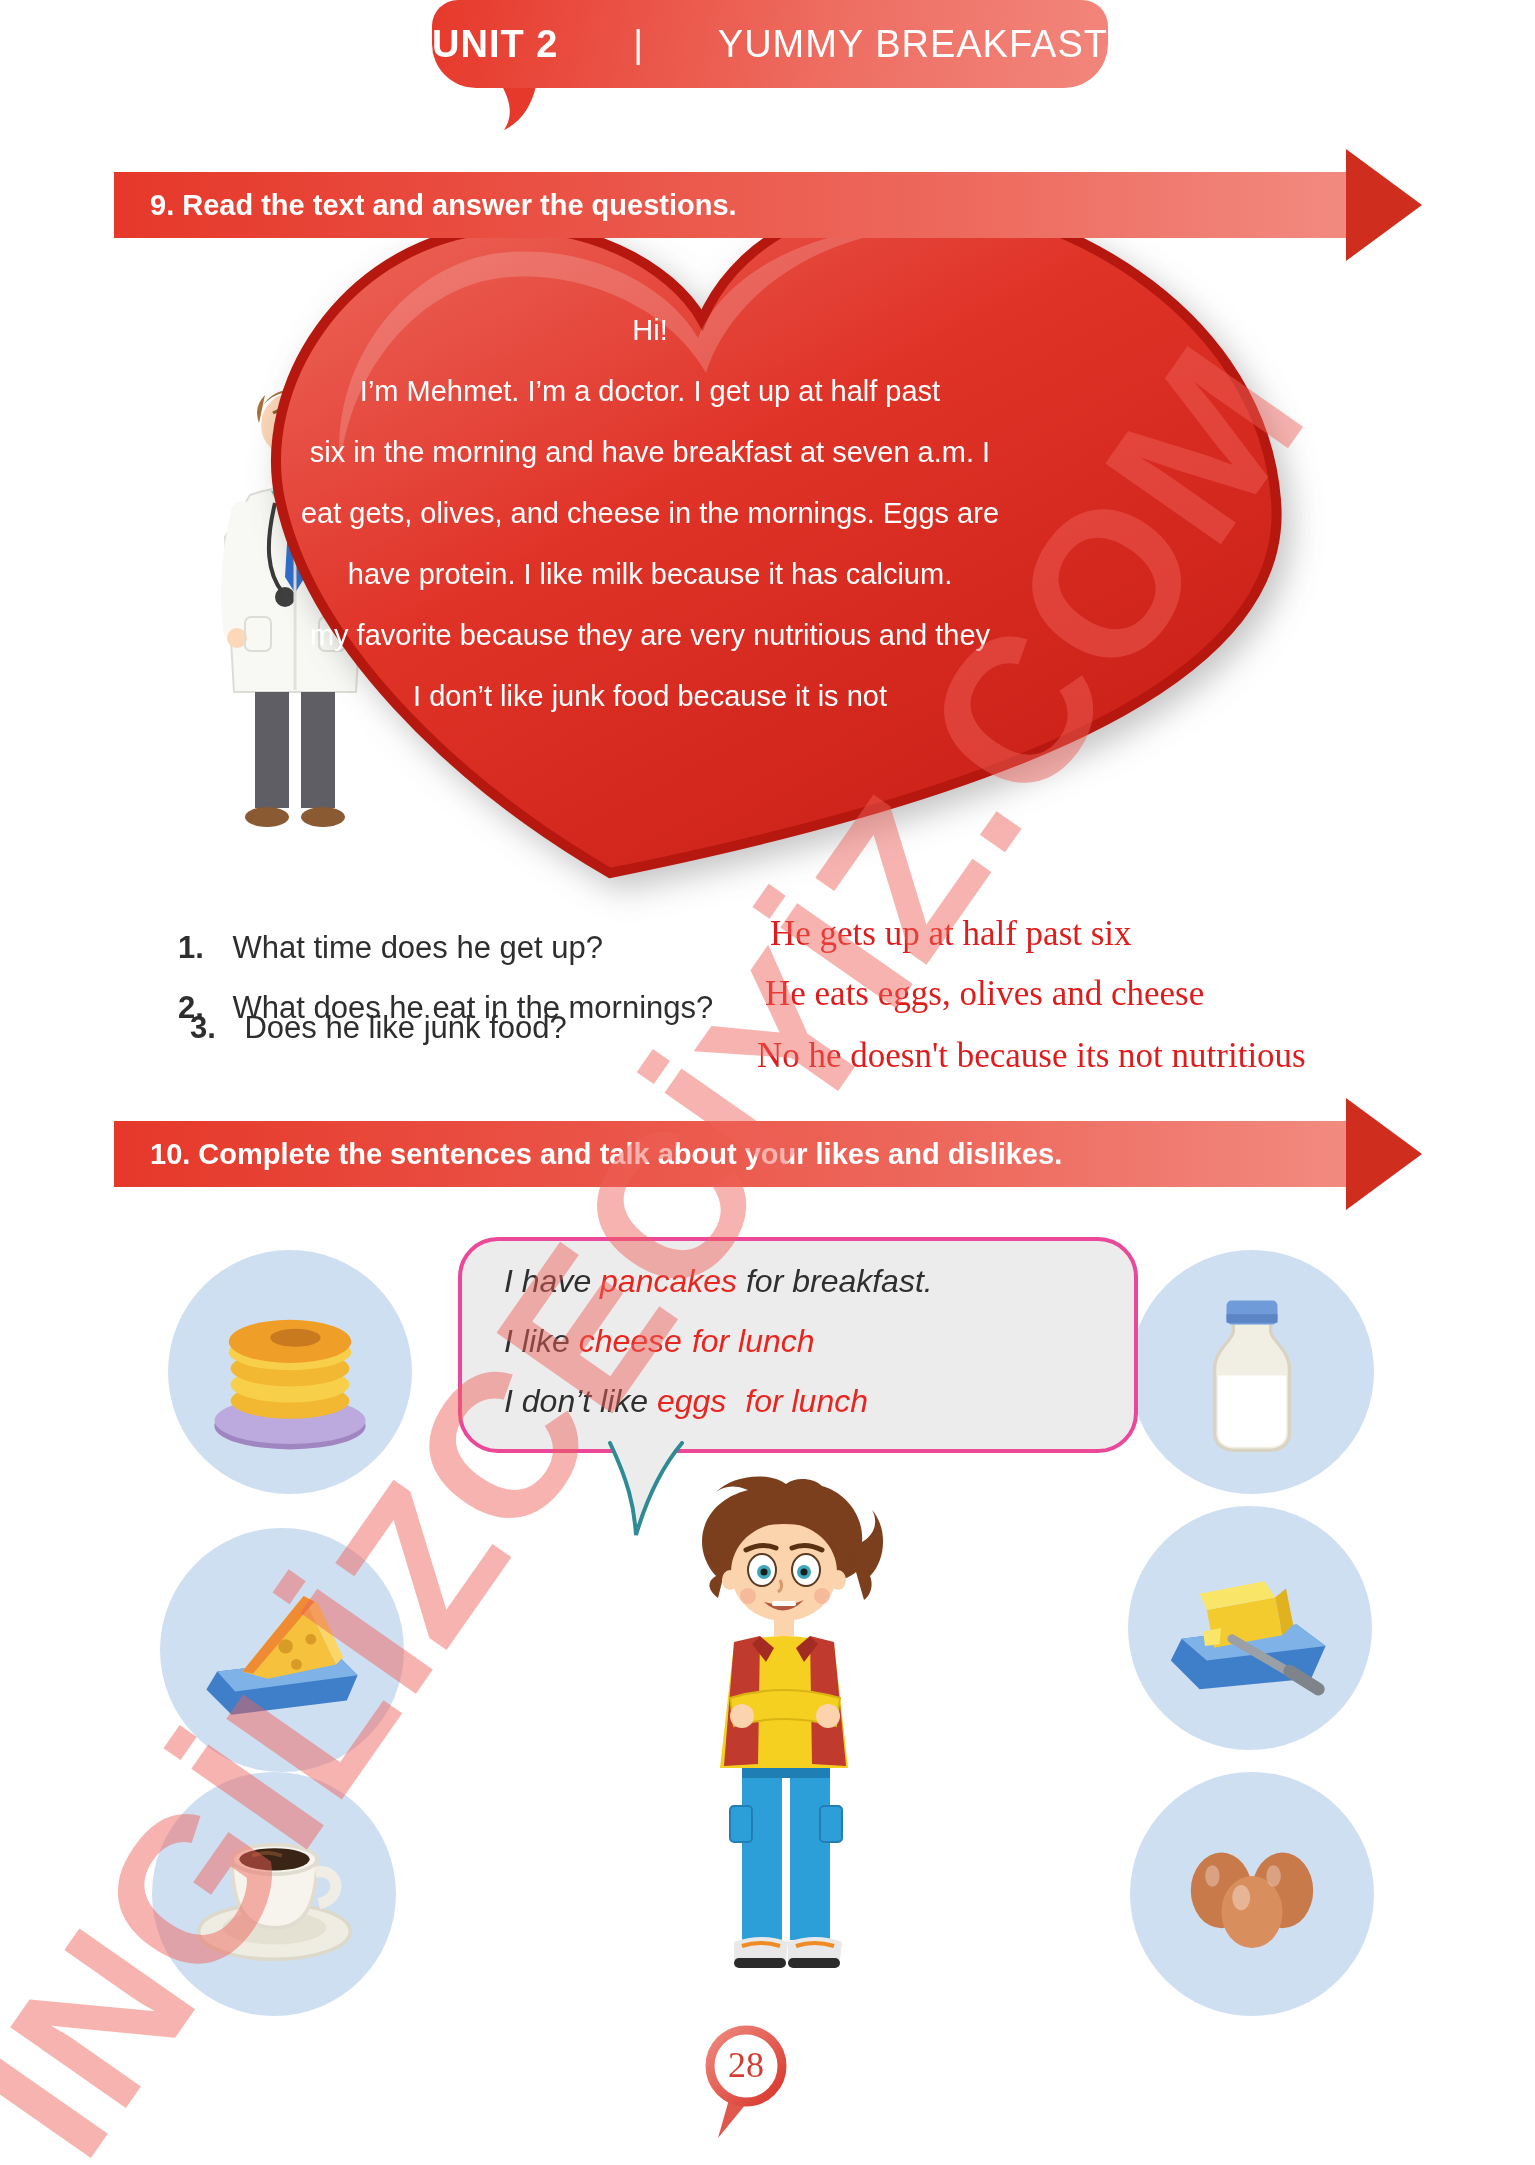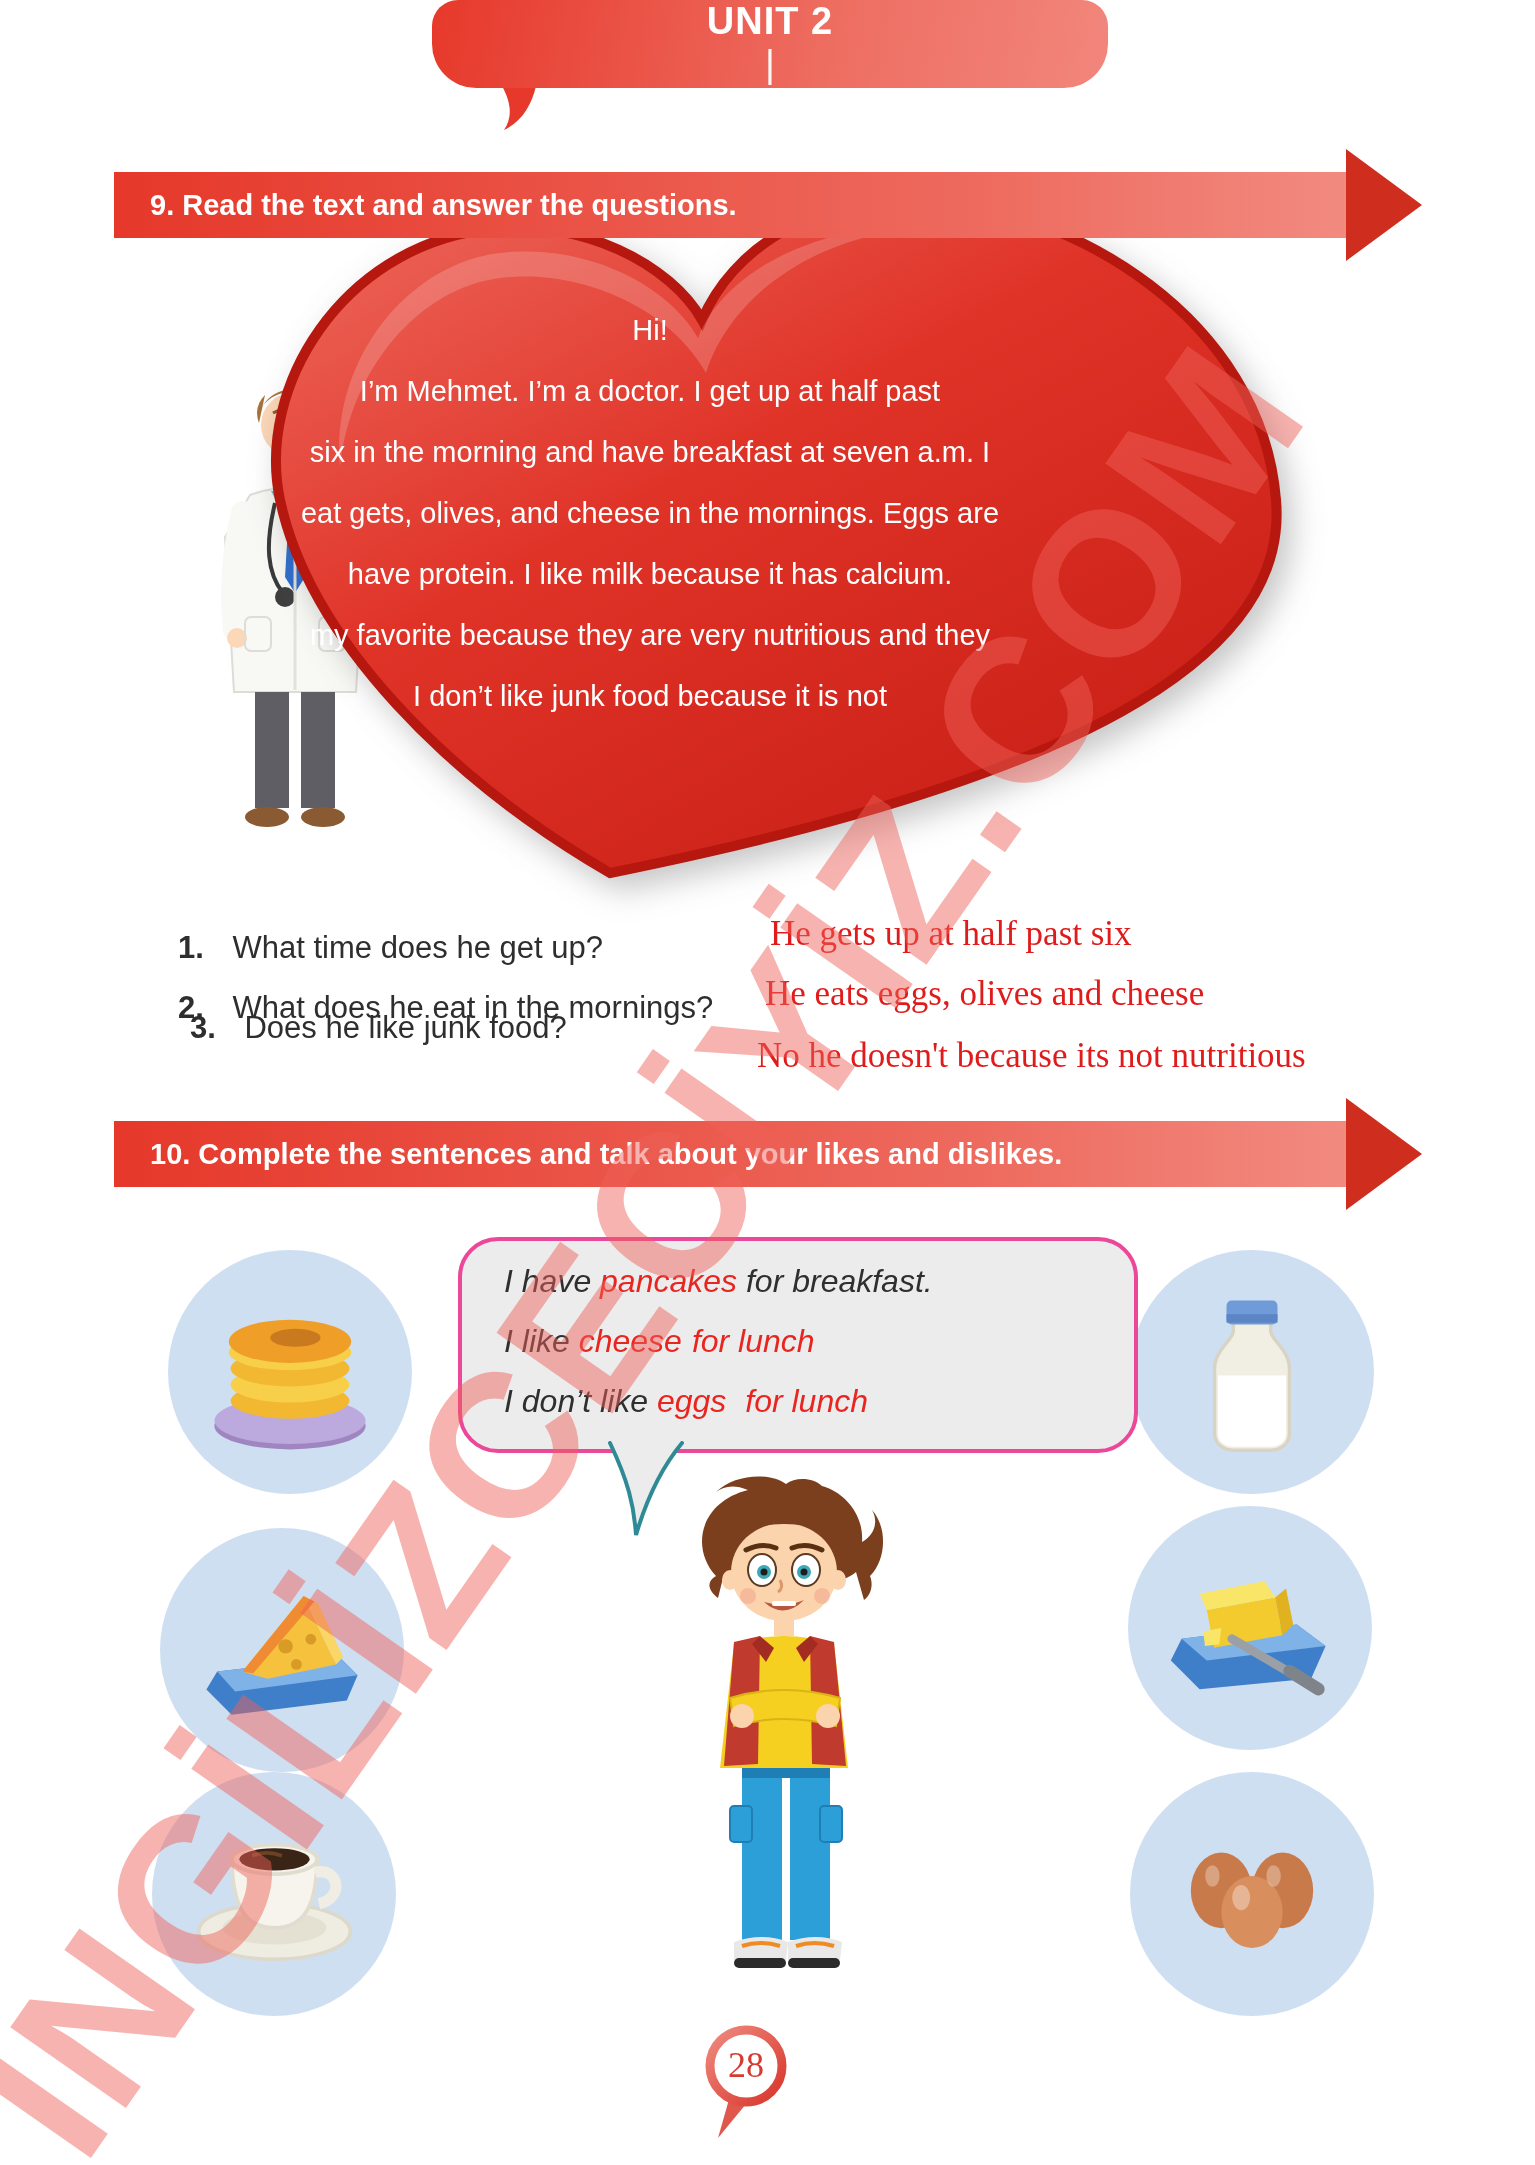--- a/index.html
+++ b/index.html
@@ -3,21 +3,21 @@
 <meta charset="utf-8">
 <style>
   html,body{margin:0;padding:0;background:#fff;}
   .page{position:relative;width:1535px;height:2165px;background:#ffffff;overflow:hidden;
         font-family:"Liberation Sans","DejaVu Sans",sans-serif;}
 
   
   .unit-bubble{position:absolute;left:432px;top:0;width:676px;height:88px;
     background:linear-gradient(100deg,#e6392b 0%,#ee6e62 60%,#f2867c 100%);
     border-radius:26px 26px 44px 44px;display:flex;align-items:center;justify-content:space-between;
-    color:#fff;font-size:38px;z-index:3;flex-direction:column;}
+    color:#fff;font-size:38px;z-index:3;}
   .unit-bubble .bold{font-weight:700;letter-spacing:1px;}
   .unit-bubble .sep{font-weight:300;margin:0 14px;opacity:.95;}
   .unit-bubble .rest{font-weight:400;letter-spacing:1px;}
   .unit-tail{position:absolute;left:66px;top:86px;z-index:2;}
 
   
   .banner{position:absolute;left:114px;width:1232px;height:66px;
     background:linear-gradient(90deg,#e5382a 0%,#ee6a5e 70%,#f28a80 100%);
     display:flex;align-items:center;z-index:4;}
   .banner::after{content:"";position:absolute;right:-76px;top:-23px;width:0;height:0;

